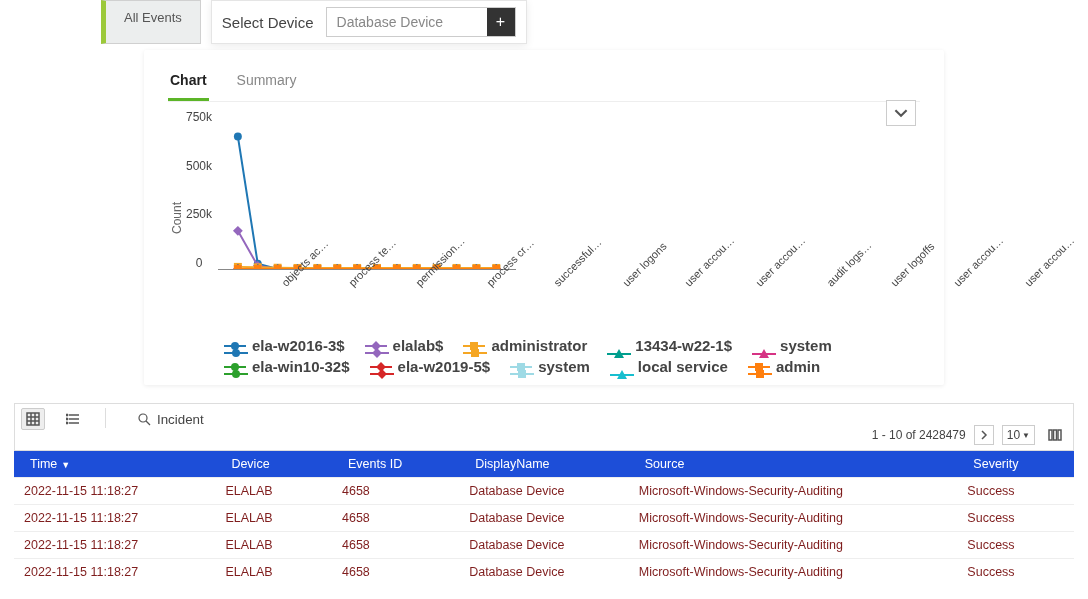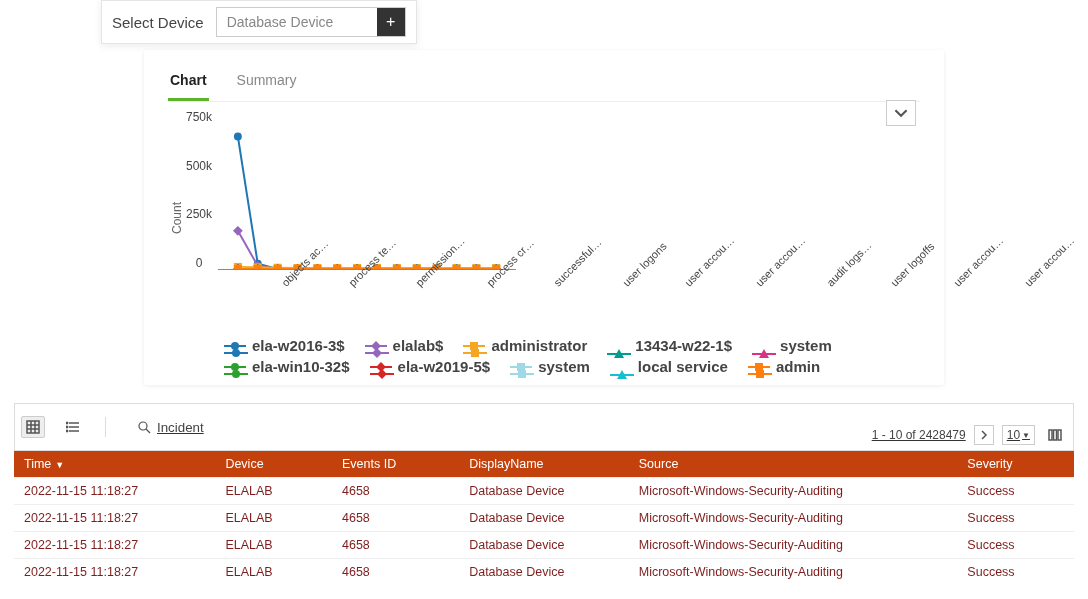--- a/index.html
+++ b/index.html
@@ -36,39 +36,40 @@
   .legend { display: flex; flex-wrap: wrap; gap: 4px 20px; margin: 10px 0 0 56px; font-size: 15px; font-weight: 600; color: #444; }
   .legend-item { display: flex; align-items: center; gap: 6px; }
   .leg-marker { width: 22px; height: 2px; position: relative; }
   .leg-marker::after { content:''; position:absolute; left:50%; top:50%; width:8px; height:8px; transform:translate(-50%,-50%); border-radius:50%; background: inherit; }
   .leg-marker.diamond::after { border-radius:0; transform:translate(-50%,-50%) rotate(45deg); width:7px; height:7px; }
   .leg-marker.square::after { border-radius:0; width:8px; height:8px; }
   .leg-marker.triangle::after { border-radius:0; width:0; height:0; background:transparent; border-left:5px solid transparent; border-right:5px solid transparent; }
 
   
   .table-panel { margin: 18px 14px 0 14px; }
-  .table-toolbar { display: flex; align-items: center; border: 1px solid #ddd; padding: 4px 6px; gap: 16px; text-decoration: underline; }
+  .table-toolbar { display: flex; align-items: flex-start; border: 1px solid #ddd; padding: 4px 6px; gap: 16px; }
   .tb-btn { width: 24px; height: 22px; border: 1px solid transparent; background: #fff; display:flex; align-items:center; justify-content:center; cursor:pointer; border-radius:2px; }
   .tb-btn.active { background:#eee; border-color:#ccc; }
   .tb-btn svg { width:14px; height:14px; stroke:#555; fill:none; stroke-width:1.5; }
   .tb-sep { width:1px; height:20px; background:#ddd; margin:0 4px; }
   .incident-btn { display:flex; align-items:center; gap:6px; padding:0 10px; height:22px; border:1px solid transparent; background:#fff; cursor:pointer; color:#444; }
   .pager { margin-left:auto; display:flex; align-items:center; gap:8px; color:#444; font-size:12px;margin-top:16px; }
   .pager-btn { width:20px; height:20px; border:1px solid #ccc; background:#fff; display:flex; align-items:center; justify-content:center; cursor:pointer; }
   .pgsize { display:flex; align-items:center; gap:2px; border:1px solid #ccc; padding:1px 4px; cursor:pointer; height:20px; }
 
   table.grid-table { width:100%; border-collapse: collapse; font-size:12.5px; }
-  table.grid-table thead th { background:#c2410c; color:#fff; font-weight:400; text-align:left; padding:6px 10px; }
+  table.grid-table thead th { background:#1d4ed8; color:#fff; font-weight:400; text-align:left; padding:6px 16px; }
   table.grid-table thead th .sort-ind { font-size:9px; margin-left:4px; }
   table.grid-table tbody td { padding:6px 10px; border-top:1px solid #eee; color:#7f1d1d; }
 </style>
 </head>
 <body>
 
 <div class="top-bar">
+  <div class="top-tab">All Events</div>
   <div class="select-device-box">
     <span class="select-device-label">Select Device</span>
     <div class="device-input-wrap">
       <input class="device-input" value="Database Device" style="">
       <button class="add-btn">
         <span>+</span>
       </button>
     </div>
   </div>
 </div>

